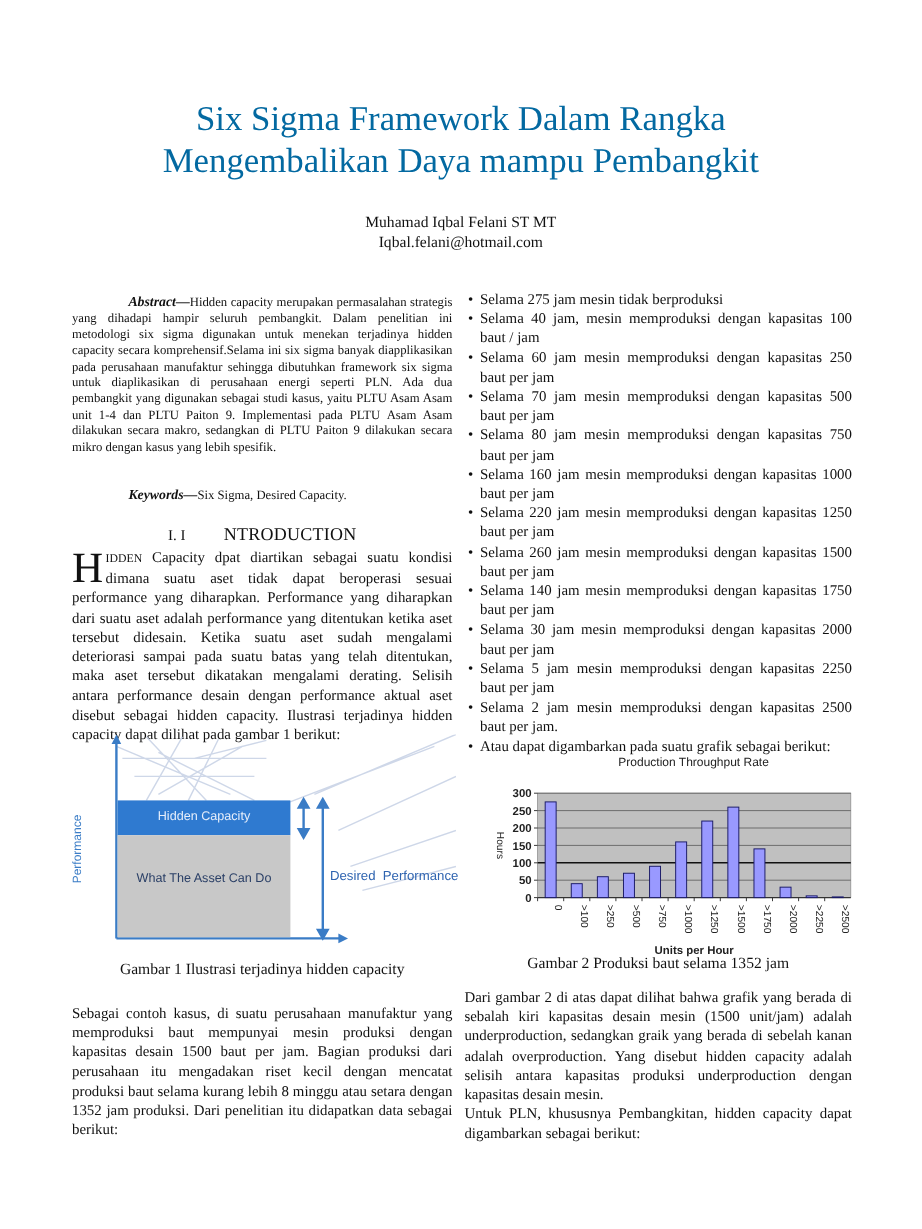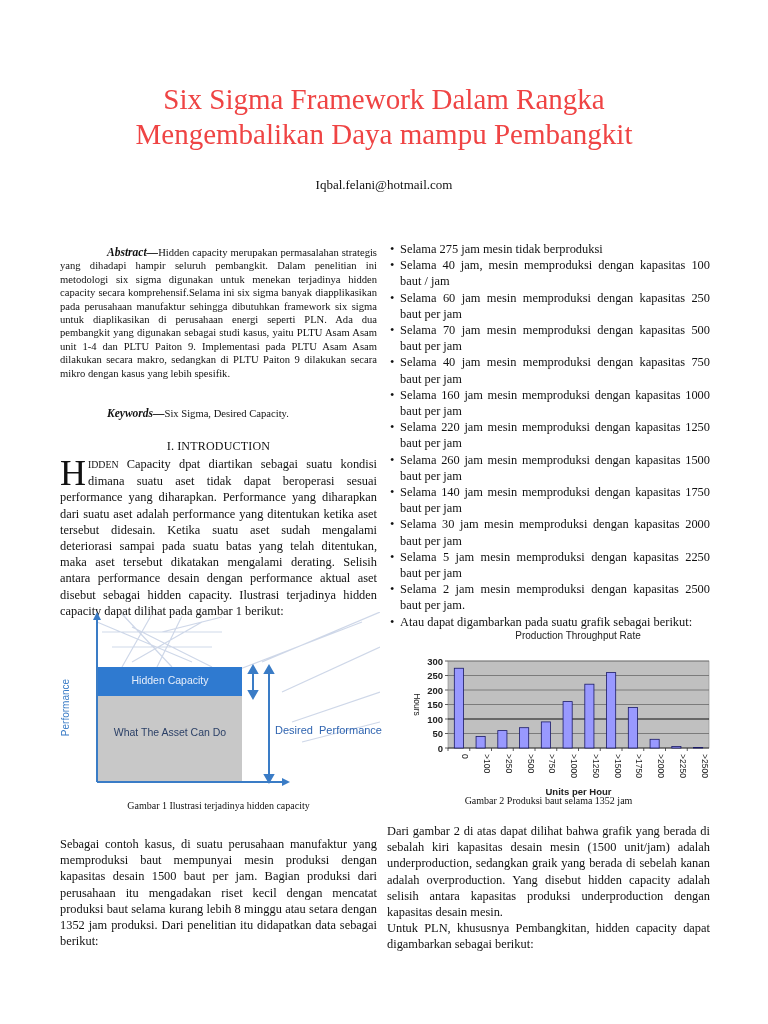--- a/index.html
+++ b/index.html
@@ -1,53 +1,54 @@
 <!DOCTYPE html>
 <html><head>
 <meta charset="utf-8">
 <style>
   html, body { margin: 0; padding: 0; background: #ffffff; }
   body { width: 768px; height: 1024px; position: relative; overflow: hidden;
          font-family: "Liberation Serif", "DejaVu Serif", serif; color: #111; }
   .abs { position: absolute; }
-  .title { left: 0; width: 768px; top: 82px; text-align: center; font-size: 29px; line-height: 35px; color: #ef4444; }
+  .title { left: 0; width: 768px; top: 82px; text-align: center; font-size: 29px; line-height: 35px; color: #0369a1; }
   .author { left: 0; width: 768px; top: 176px; text-align: center; font-size: 13px; line-height: 17px; }
   .col { position: absolute; font-size: 12.4px; line-height: 16.2px; text-align: justify; }
   .col-left { left: 60px; width: 317px; }
   .col-right { left: 387px; width: 323px; }
   .abstract { top: 246px; font-size: 10.6px; line-height: 13.4px; text-indent: 12px; }
   .abstract b, .keywords b { font-style: italic; font-weight: bold; font-size: 11.5px; margin-left: 35px; }
   .keywords { top: 406px; font-size: 10.6px; line-height: 14px; text-indent: 12px; }
   .section-head { top: 438px; left: 60px; width: 317px; text-align: center; font-size: 12.5px; line-height: 16px; }
-  .section-head .sc { font-size: 12px; letter-spacing: 0.2px; }
+  .section-head .sc { font-size: 15px; letter-spacing: 0.2px; padding-left: 32px; }
   .intro { top: 456px; }
   .dropcap { float: left; font-size: 36px; line-height: 28px; margin: 3px 2px 0 0; }
   .small-caps { font-size: 9.8px; }
   .fig1 { left: 62px; top: 612px; width: 318px; height: 175px; }
-  .cap { font-size: 10px; text-align: center; }
+  .cap { font-size: 13px; text-align: center; }
   .cap1 { left: 60px; width: 317px; top: 800px; }
   .para2 { top: 836px; }
   ul.bullets { list-style: none; margin: 0; padding: 0; }
   ul.bullets li { position: relative; padding-left: 13px; text-align: justify; }
   ul.bullets li::before { content: "\2022"; position: absolute; left: 3px; top: 0; }
   .bul { top: 241px; }
   .chart-title { left: 440px; width: 276px; top: 630px; text-align: center; font-family: "Liberation Sans", "DejaVu Sans", sans-serif; font-size: 10px; font-weight: normal; color: #222; }
   .chart { left: 395px; top: 648px; width: 325px; height: 150px; }
   .cap2 { left: 387px; width: 323px; top: 795px; text-align: center; }
   .para3 { top: 823px; }
 </style>
 </head>
 <body>
 
 <div class="abs title">
   <div>Six Sigma Framework Dalam Rangka</div>
   <div>Mengembalikan Daya mampu Pembangkit</div>
 </div>
 
 <div class="abs author">
+  <div>Muhamad Iqbal Felani ST MT</div>
   <div>Iqbal.felani@hotmail.com</div>
 </div>
 
 <div class="col col-left abstract">
   <b>Abstract—</b><span>Hidden capacity merupakan permasalahan strategis yang dihadapi hampir seluruh pembangkit. Dalam penelitian ini metodologi six sigma digunakan untuk menekan terjadinya hidden capacity secara komprehensif.Selama ini six sigma banyak diapplikasikan pada perusahaan manufaktur sehingga dibutuhkan framework six sigma untuk diaplikasikan di perusahaan energi seperti PLN. Ada dua pembangkit yang digunakan sebagai studi kasus, yaitu PLTU Asam Asam unit 1-4 dan PLTU Paiton 9. Implementasi pada PLTU Asam Asam dilakukan secara makro, sedangkan di PLTU Paiton 9 dilakukan secara mikro dengan kasus yang lebih spesifik.</span>
 </div>
 
 <div class="col col-left keywords">
   <b>Keywords—</b><span>Six Sigma, Desired Capacity.</span>
 </div>
@@ -94,21 +95,21 @@
 <div class="abs cap cap1">Gambar 1 Ilustrasi terjadinya hidden capacity</div>
 
 <div class="col col-left para2">Sebagai contoh kasus, di suatu perusahaan manufaktur yang memproduksi baut mempunyai mesin produksi dengan kapasitas desain 1500 baut per jam. Bagian produksi dari perusahaan itu mengadakan riset kecil dengan mencatat produksi baut selama kurang lebih 8 minggu atau setara dengan 1352 jam produksi. Dari penelitian itu didapatkan data sebagai berikut:</div>
 
 <div class="col col-right bul">
   <ul class="bullets">
     <li>Selama 275 jam mesin tidak berproduksi</li>
     <li>Selama 40 jam, mesin memproduksi dengan kapasitas 100 baut / jam</li>
     <li>Selama 60 jam mesin memproduksi dengan kapasitas 250 baut per jam</li>
     <li>Selama 70 jam mesin memproduksi dengan kapasitas 500 baut per jam</li>
-    <li>Selama 40 jam mesin memproduksi dengan kapasitas 750 baut per jam</li>
+    <li>Selama 80 jam mesin memproduksi dengan kapasitas 750 baut per jam</li>
     <li>Selama 160 jam mesin memproduksi dengan kapasitas 1000 baut per jam</li>
     <li>Selama 220 jam mesin memproduksi dengan kapasitas 1250 baut per jam</li>
     <li>Selama 260 jam mesin memproduksi dengan kapasitas 1500 baut per jam</li>
     <li>Selama 140 jam mesin memproduksi dengan kapasitas 1750 baut per jam</li>
     <li>Selama 30 jam mesin memproduksi dengan kapasitas 2000 baut per jam</li>
     <li>Selama 5 jam mesin memproduksi dengan kapasitas 2250 baut per jam</li>
     <li>Selama 2 jam mesin memproduksi dengan kapasitas 2500 baut per jam.</li>
     <li>Atau dapat digambarkan pada suatu grafik sebagai berikut:</li>
   </ul>
 </div>

